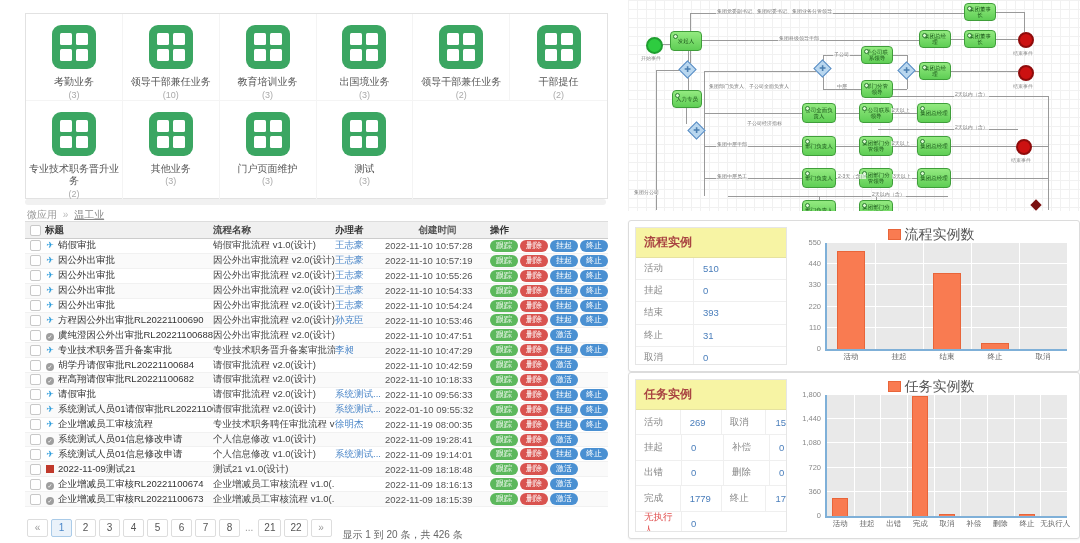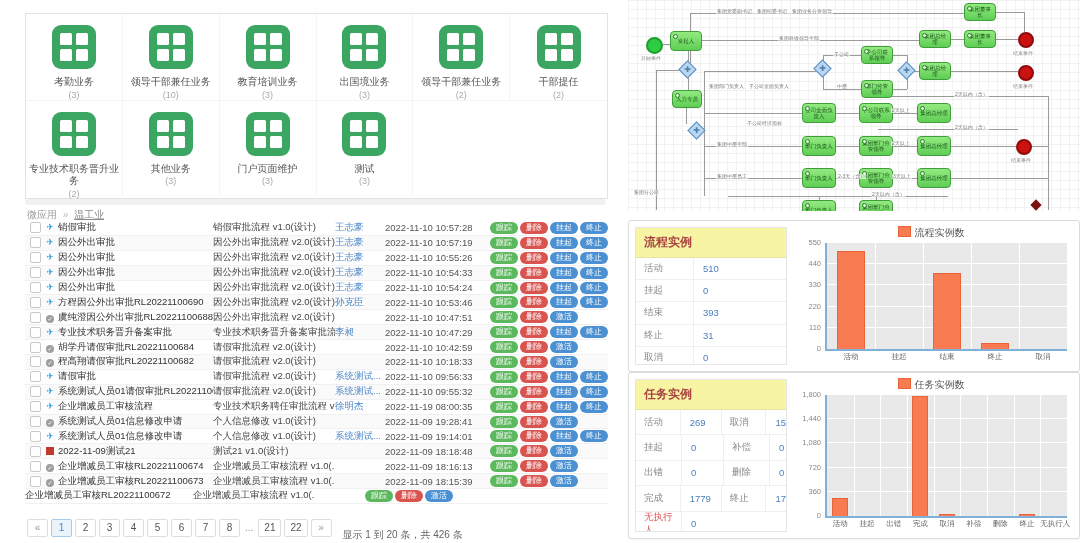--- a/index.html
+++ b/index.html
@@ -87,21 +87,21 @@
   .p2 .srow{height:24.4px;}
   .scell{display:flex;align-items:center;font-size:9.5px;box-sizing:border-box;}
   .sl{color:#888;padding-left:8px;border-right:1px solid #efefef;}
   .sv{color:#4a7ebb;padding-left:9px;}
   .sl.red{color:#e05050;}
   .p1 .sl{width:58px;} .p1 .sv{flex:1;}
   .p2 .sl{width:46px;} .p2 .sv{width:42px;border-right:1px solid #efefef;}
   .p2 .sv:last-child{flex:1;border-right:none;}
   
   .chart{position:absolute;left:162px;top:5px;right:8px;bottom:5px;}
-  .legend{height:14px;text-align:center;font-size:10px;color:#555;}
+  .legend{height:14px;text-align:center;font-size:14px;color:#555;}
   .legend .sw{display:inline-block;width:11px;height:9px;background:#f97b51;border:1px solid #e8653a;
     margin-right:4px;vertical-align:-1px;}
   .plot{position:absolute;left:34px;right:4px;top:17px;bottom:15px;background:#e9e9e9;
     border-left:2px solid #7fb0d8;border-bottom:2px solid #7fb0d8;overflow:visible;}
   .gridh{position:absolute;left:0;right:0;height:1px;background:#fff;}
   .gridv{position:absolute;top:0;bottom:0;width:1px;background:#fff;}
   .ytick{position:absolute;left:-36px;width:30px;text-align:right;font-size:7.5px;color:#888;}
   .xlab{position:absolute;top:100%;margin-top:3px;text-align:center;font-size:7.5px;color:#666;white-space:nowrap;}
   .bar{position:absolute;bottom:0;background:#f97b51;border:1px solid #e8653a;border-bottom:none;box-sizing:border-box;}
 </style>
@@ -212,20 +212,32 @@
   </div>
 <div class="strip"></div>
 
 <div class="crumb">
   <span>微应用</span>
   <span class="sep">»</span>
   <span class="cur">温工业</span>
 </div>
 
 <div class="ptable">
+  <div class="thead">
+    <div class="c-cb">
+        <span class="cb"></span>
+      </div>
+    <div class="c-title">标题</div>
+    <div class="c-name">流程名称</div>
+    <div class="c-asg" style="color:#333;cursor:default">办理者</div>
+    <div class="c-time" style="text-align:center">创建时间</div>
+    <div class="c-ops">
+        <span>操作</span>
+      </div>
+  </div>
   <div id="tbody">
       <div class="trow">
         <div class="c-cb">
           <span class="cb"></span>
         </div>
         <div class="c-title">
           <span class="ti ti-plane">✈</span>
           <span>销假审批</span>
         </div>
         <div class="c-name">销假审批流程 v1.0(设计)</div>
@@ -418,21 +430,21 @@
       <div class="trow">
         <div class="c-cb">
           <span class="cb"></span>
         </div>
         <div class="c-title">
           <span class="ti ti-plane">✈</span>
           <span>系统测试人员01请假审批RL20221100680</span>
         </div>
         <div class="c-name">请假审批流程 v2.0(设计)</div>
         <div class="c-asg">系统测试...</div>
-        <div class="c-time">2022-11-10 09:55:32</div>
+        <div class="c-time">2022-01-10 09:55:32</div>
         <div class="c-ops">
           <span class="op green">跟踪</span>
           <span class="op red">删除</span>
           <span class="op blue">挂起</span>
           <span class="op blue">终止</span>
         </div>
       </div>
       <div class="trow">
         <div class="c-cb">
           <span class="cb"></span>

